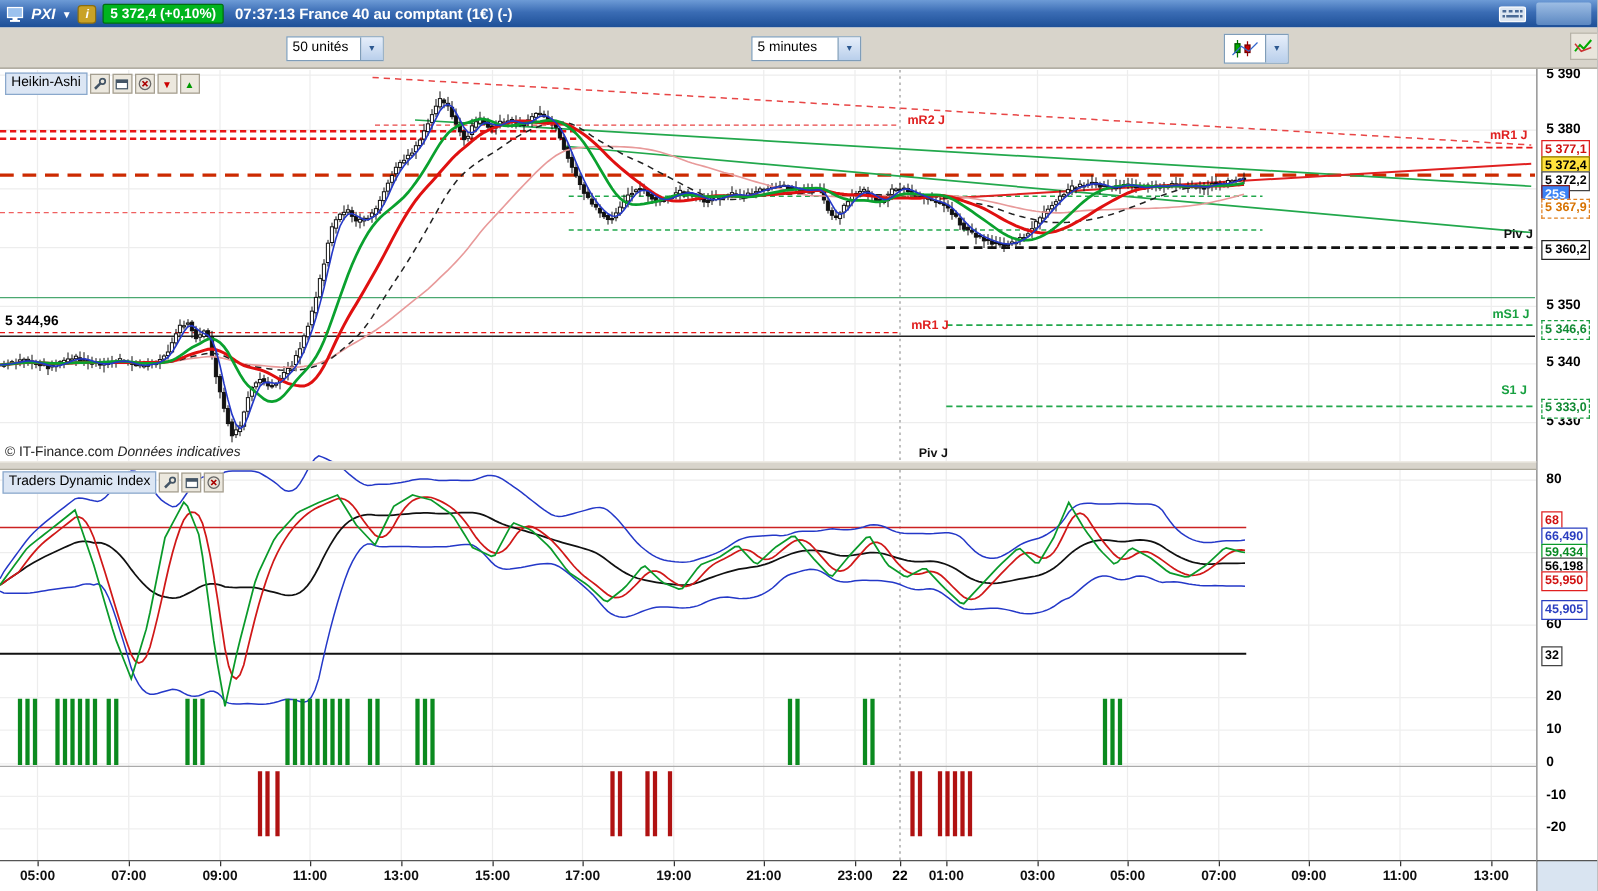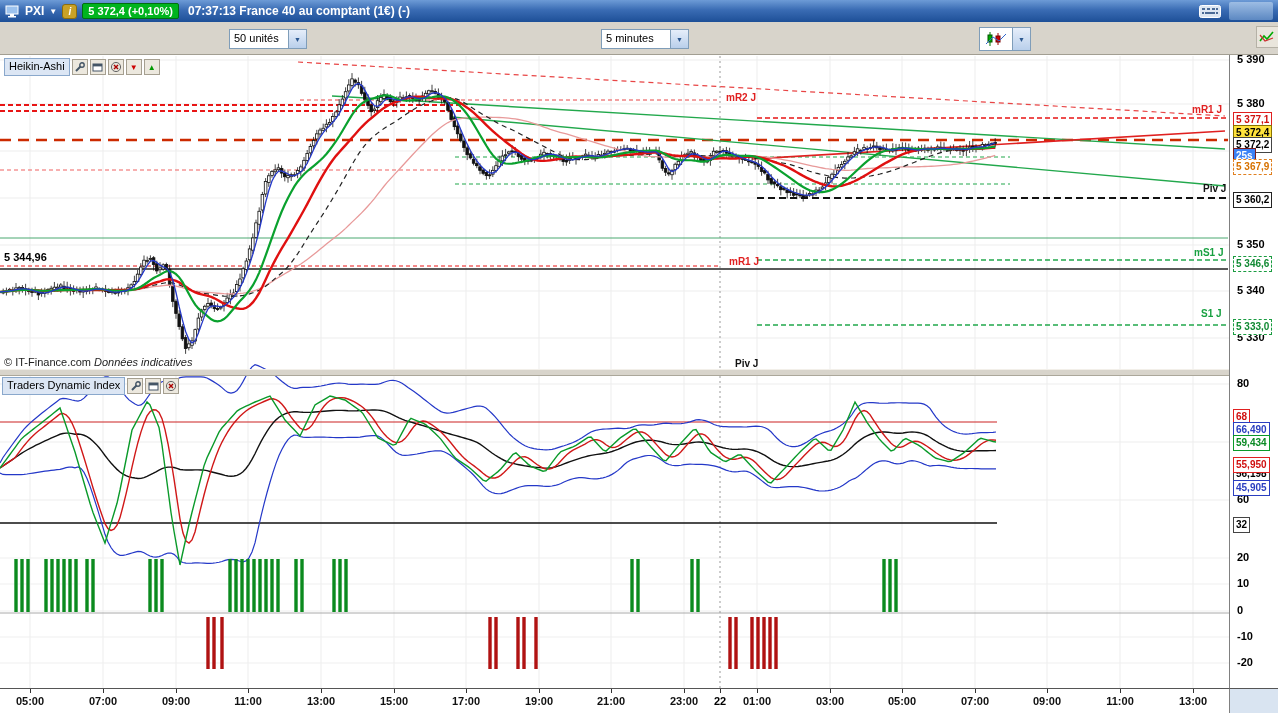--- a/index.html
+++ b/index.html
@@ -2,21 +2,21 @@
 <html><head>
 <meta charset="utf-8">
 <style>
   html,body{margin:0;padding:0;background:#888;}
   #page{position:relative;width:1278px;height:713px;background:#ffffff;overflow:hidden;
         font-family:"Liberation Sans",sans-serif;-webkit-font-smoothing:antialiased;}
   
   .titlebar{position:absolute;left:0;top:0;width:1278px;height:22px;z-index:6;
     background:linear-gradient(180deg,#6d9bd6 0%,#3a6cb4 45%,#1d4f97 100%);
     display:flex;align-items:center;gap:5px;padding:0 5px;box-sizing:border-box;color:#fff;}
-  .tb-instr{font-size:12px;font-weight:bold;color:#fff;}
+  .tb-instr{font-size:12px;font-weight:bold;color:#fff;font-style:italic;}
   .tb-caret{font-size:8px;color:#fff;}
   .info-badge{width:13px;height:13px;border-radius:3px;background:#c9a227;border:1px solid #8a6d10;
     color:#fff;font-size:10px;font-weight:bold;text-align:center;line-height:13px;font-style:italic;}
   .price-badge{background:#00b41e;border:1px solid #006e10;color:#fff;font-size:11px;font-weight:bold;
     padding:1px 5px;border-radius:2px;white-space:nowrap;}
   .session{font-size:12px;font-weight:bold;color:#fff;white-space:nowrap;margin-left:4px;}
   .tb-right{margin-left:auto;display:flex;align-items:center;gap:8px;}
   .tb-endcap{display:inline-block;width:44px;height:18px;border-radius:2px;
     background:linear-gradient(180deg,#9dbde4,#5c88c2);}
   
@@ -899,21 +899,21 @@
       <div class="axis-badge b-last" style="top: 70px;">5 372,4</div>
       <div class="axis-badge b-plain" style="top: 82px;">5 372,2</div>
       <div class="axis-badge b-countdown" style="top: 93px;">25s</div>
       <div class="axis-badge b-orange" style="top: 104px;">5 367,9</div>
       <div class="axis-badge b-pivot" style="top: 137px;">5 360,2</div>
       <div class="axis-badge b-green" style="top: 201px;">5 346,6</div>
       <div class="axis-badge b-green" style="top: 264px; text-align: center;">5 333,0</div>
       <div class="axis-badge b-red" style="top: 354px; text-align: right;">68</div>
       <div class="axis-badge b-blue" style="top: 367px;">66,490</div>
       <div class="axis-badge b-greenv" style="top: 380px;">59,434</div>
-      <div class="axis-badge b-plain" style="top: 411px;">56,198</div>
+      <div class="axis-badge b-plain" style="top: 391px;">56,198</div>
       <div class="axis-badge b-red" style="top: 402px;">55,950</div>
       <div class="axis-badge b-blue" style="top: 425px;">45,905</div>
       <div class="axis-badge b-plain" style="top: 462px;">32</div>
     </div>
   <div class="divider"></div>
   <div class="time-axis">
       <div class="time-tick" style="left: 30px;"></div>
       <div class="time-label" style="left: 30px;">05:00</div>
       <div class="time-tick" style="left: 103px;"></div>
       <div class="time-label" style="left: 103px;">07:00</div>

